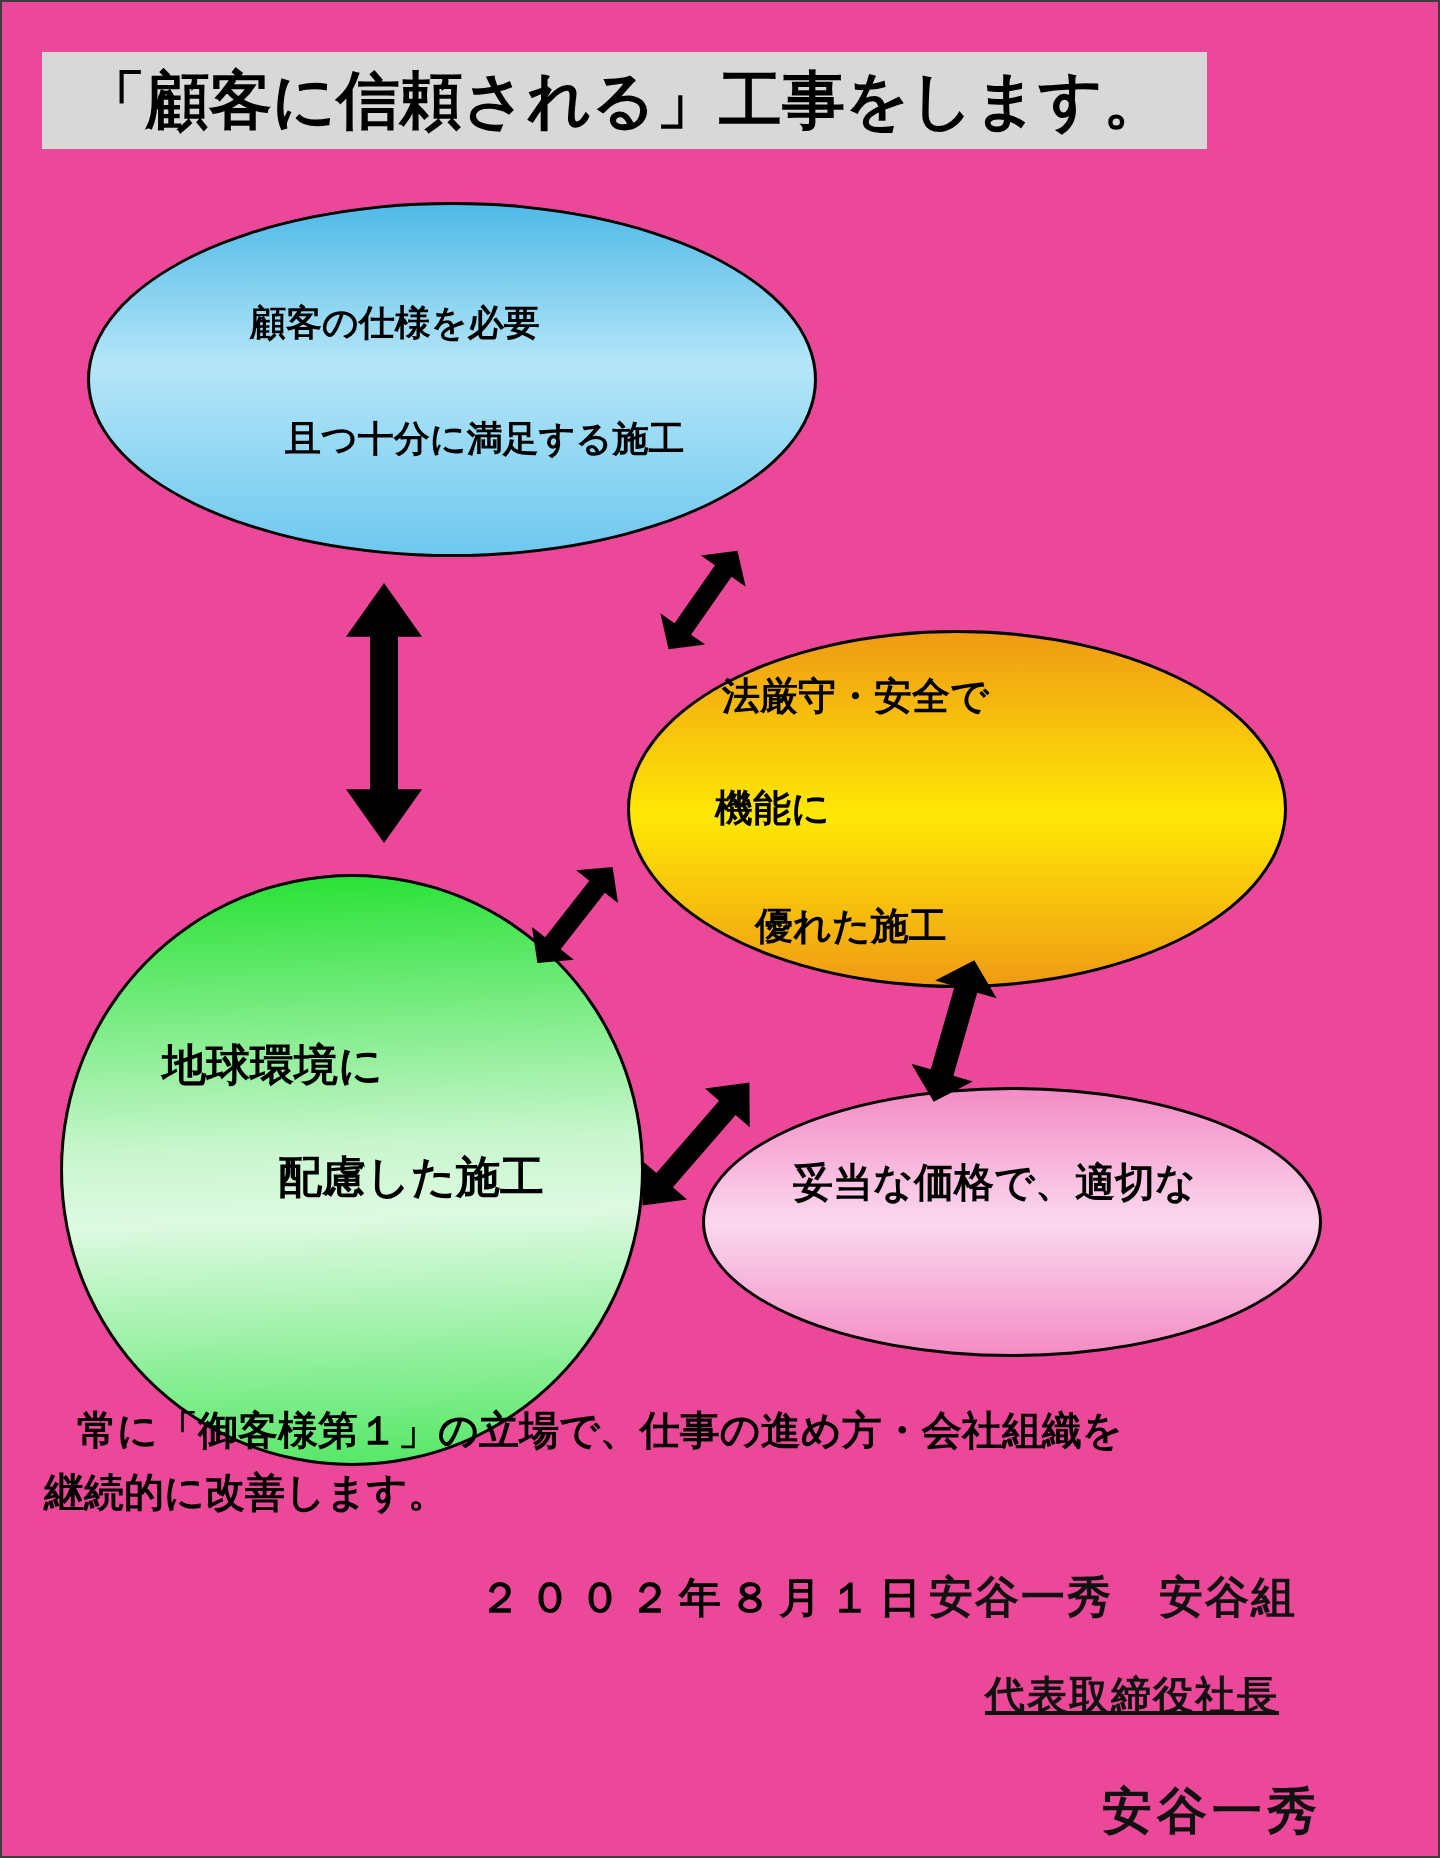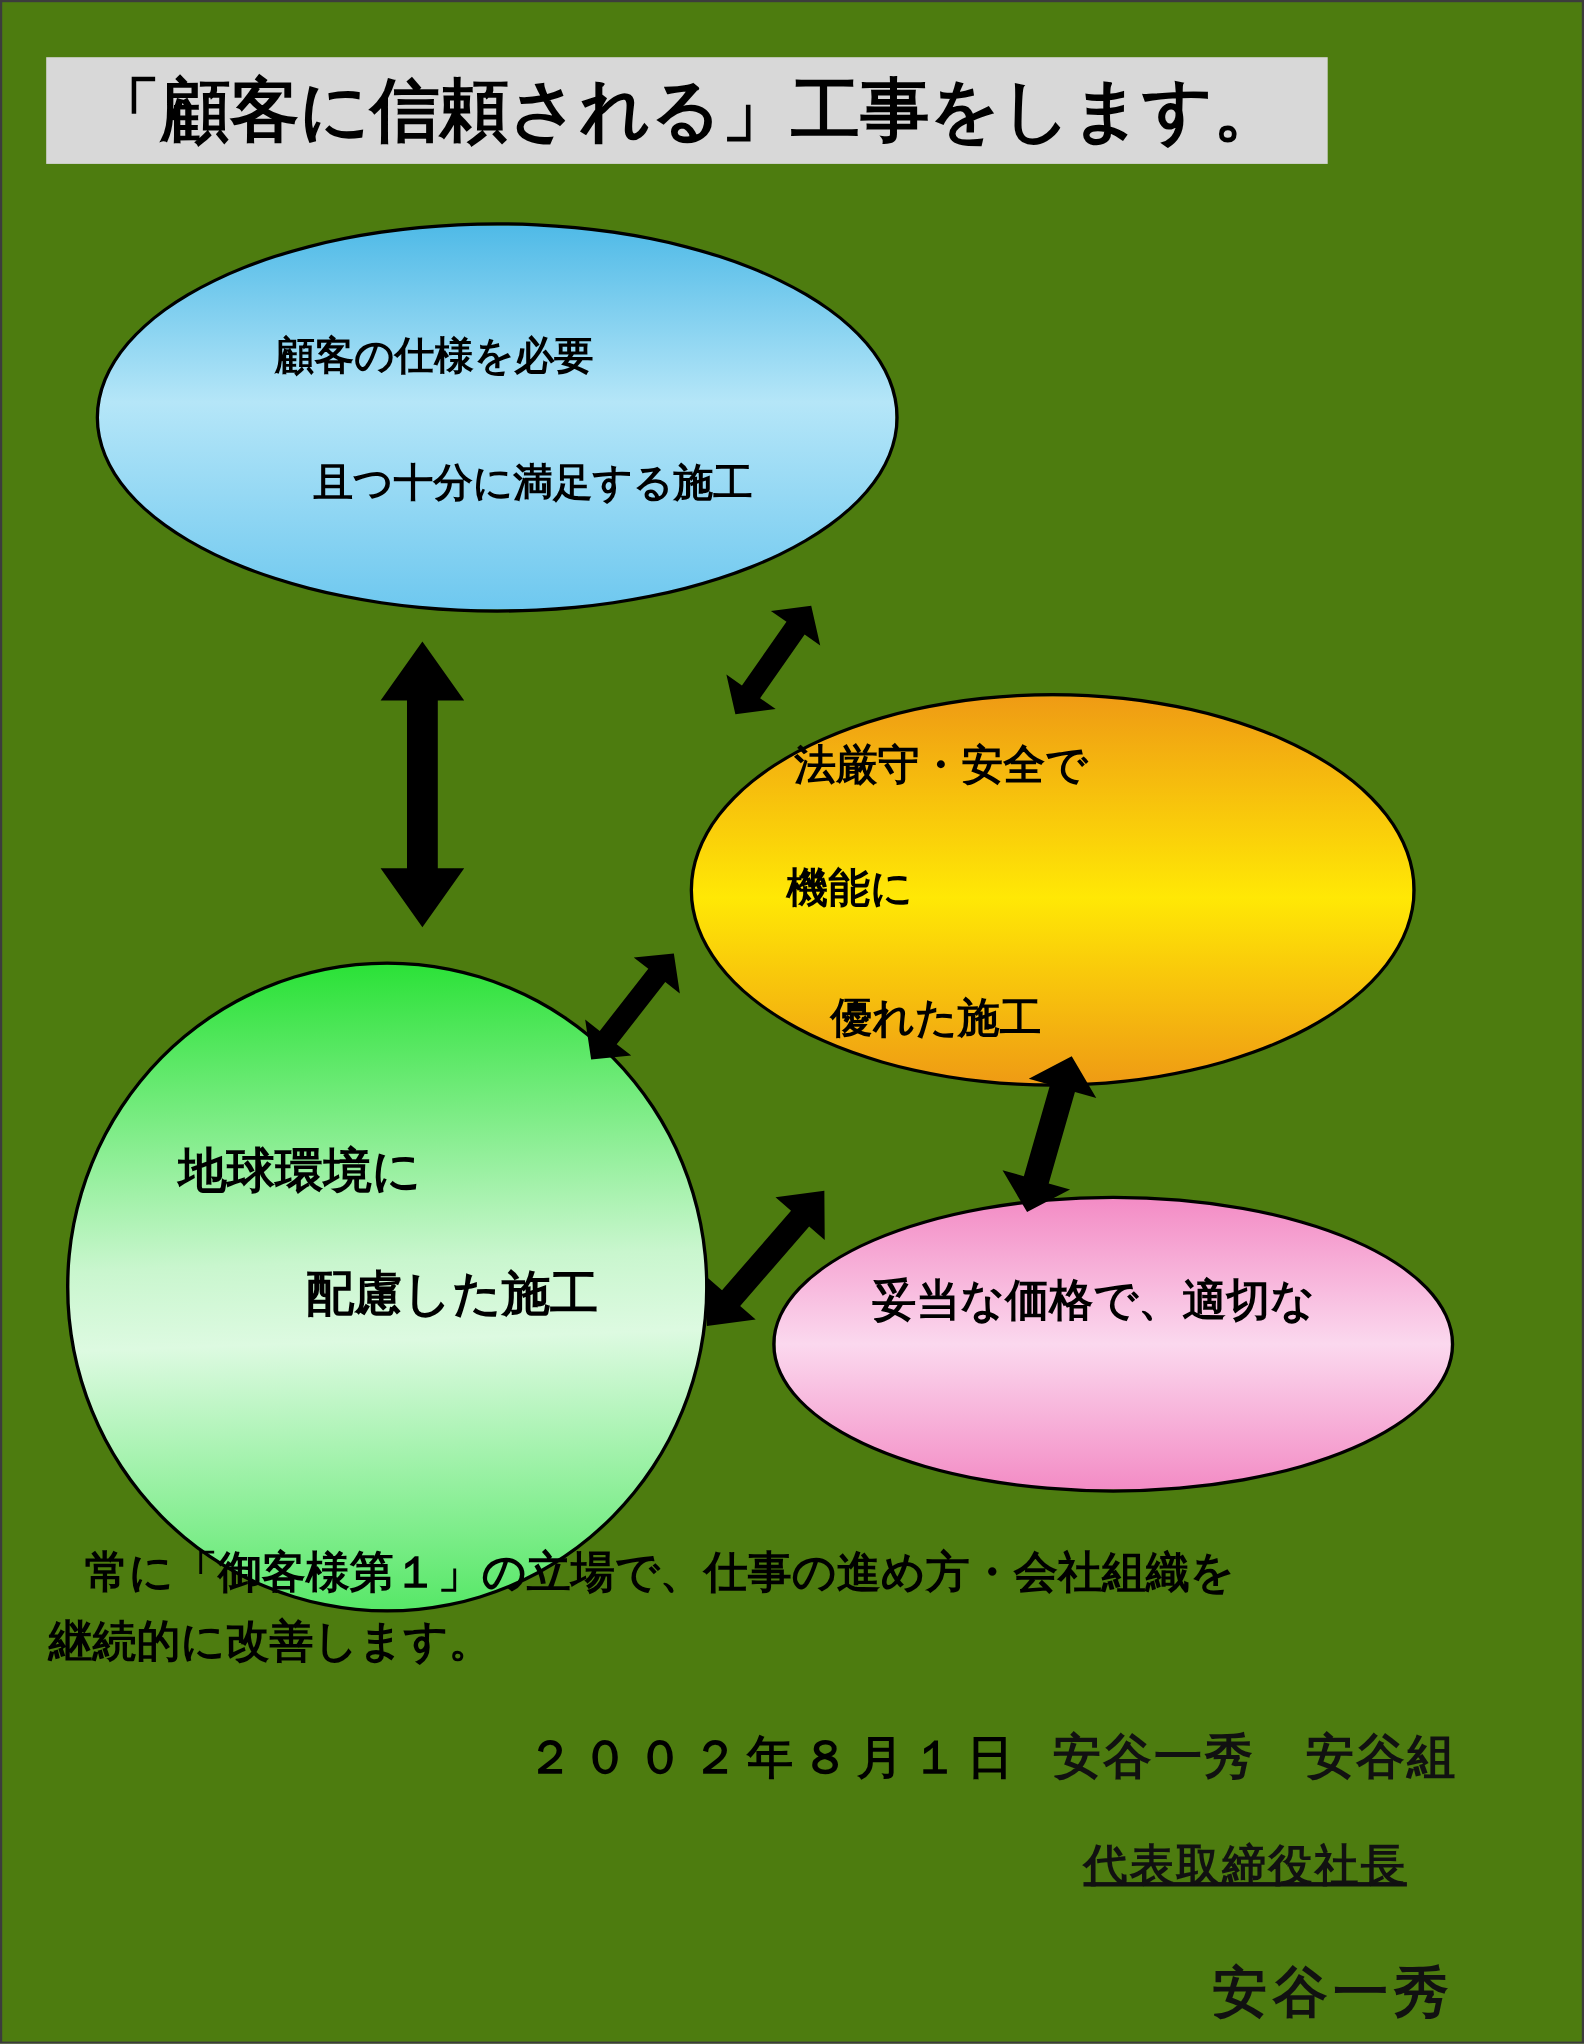--- a/index.html
+++ b/index.html
@@ -5,21 +5,21 @@
   html, body {
     margin: 0;
     padding: 0;
     background: #ffffff;
     font-family: "Liberation Sans", "DejaVu Sans", sans-serif;
   }
   .page {
     position: relative;
     width: 1440px;
     height: 1858px;
-    background: #4d7c0f;
+    background: #ec4899;
     border: 2px solid var(--color-page-border, #3c3c3c);
     box-sizing: border-box;
     overflow: hidden;
   }
   
   .title-band {
     position: absolute;
     left: 40px; top: 50px;
     width: 1165px; height: 97px;
     background: var(--color-band-bg, #d8d8d8);
@@ -116,21 +116,20 @@
   .brush {
     font-family: "DejaVu Serif", "Liberation Serif", serif;
     font-weight: bold;
     color: #111;
   }
   .dateline {
     position: absolute;
     left: 477px; top: 1566px;
     display: flex;
     align-items: baseline;
-    gap: 28px;
     white-space: nowrap;
   }
   .dateline .date-text {
     font-size: 42px;
     font-weight: bold;
     letter-spacing: 8px;
     font-family: "Liberation Sans", "DejaVu Sans", sans-serif;
   }
   .dateline .company-text { font-size: 44px; letter-spacing: 2px; }
   .role-line {

